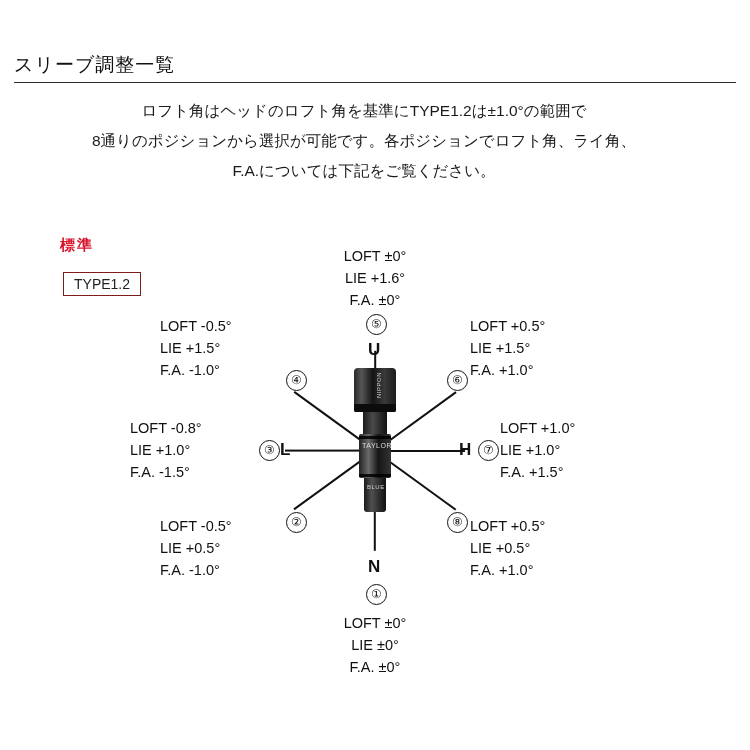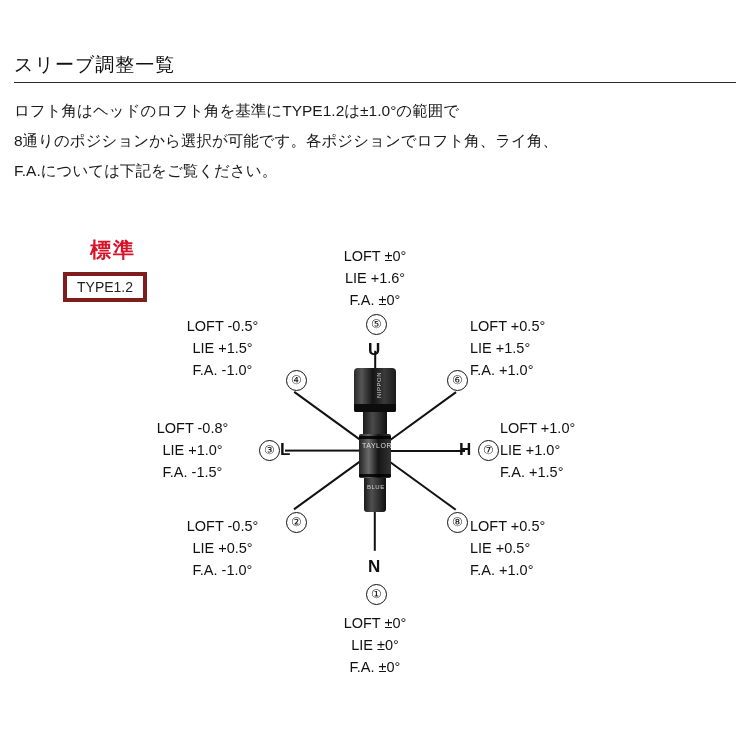--- a/index.html
+++ b/index.html
@@ -40,38 +40,38 @@
   }
   .intro {
     position: absolute;
     left: 14px;
     top: 96px;
     width: 700px;
     font-size: 15.5px;
     line-height: 30px;
     color: #1a1a1a;
   }
-  .intro div { white-space: nowrap; }
+  .intro div { white-space: nowrap; text-align: center; }
 
   
   .std-label {
     position: absolute;
-    left: 90px;
+    left: 60px;
     top: 236px;
-    font-size: 21px;
+    font-size: 15px;
     font-weight: bold;
     color: #d8122a;
     letter-spacing: 2px;
   }
   .std-box {
     position: absolute;
     left: 63px;
     top: 272px;
     padding: 3px 10px;
-    border: 4px solid #7f1d1d;
+    border: 1px solid #7f1d1d;
     font-size: 14px;
     color: #222;
     background: #fff;
   }
 
   
   .diagram {
     position: absolute;
     left: 0;
     top: 0;
@@ -89,21 +89,21 @@
   }
 
   
   .lbl {
     position: absolute;
     font-size: 14.5px;
     line-height: 22px;
     color: #111;
     white-space: nowrap;
   }
-  .lbl.r { text-align: center; }
+  .lbl.r { text-align: left; }
   .lbl.c { text-align: center; }
 
   
   .num {
     position: absolute;
     width: 19px; height: 19px;
     border: 1.4px solid #111;
     border-radius: 50%;
     font-size: 12px;
     line-height: 18px;

